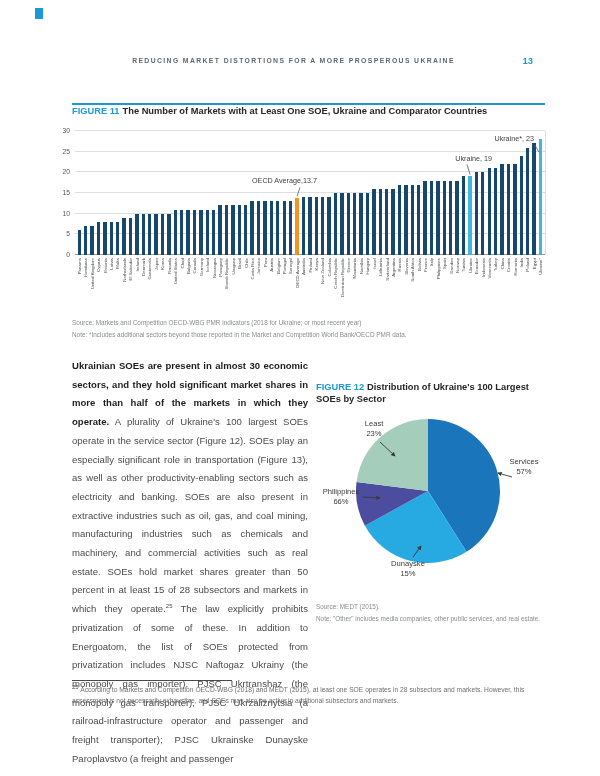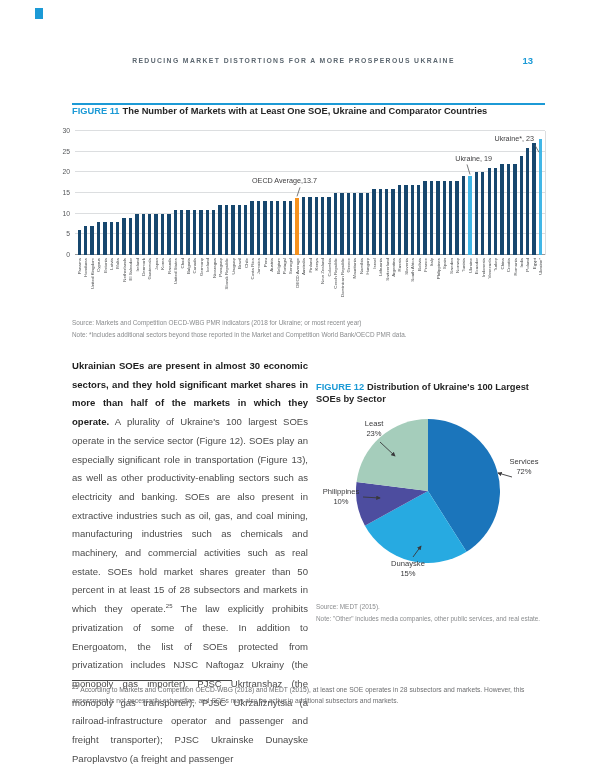--- a/index.html
+++ b/index.html
@@ -416,29 +416,29 @@
             <path d="M112,80 L150.57952923848777,140.7916106361451 A72,72 0 0 1 48.90591903684185,114.68626453532355 Z" fill="#27AAE1"></path>
             <path d="M112,80 L48.90591903684185,114.68626453532355 A72,72 0 0 1 40.56774150535759,70.9760071833701 Z" fill="#4D4D9F"></path>
             <path d="M112,80 L40.56774150535759,70.9760071833701 A72,72 0 0 1 111.99999999999999,8 Z" fill="#A5CDBB"></path>
             <line x1="196" y1="66" x2="182" y2="62" stroke="#39393B" stroke-width="0.9" marker-end="url(#arr)"></line>
             <line x1="97" y1="146" x2="105" y2="135" stroke="#39393B" stroke-width="0.9" marker-end="url(#arr)"></line>
             <line x1="47" y1="86" x2="64" y2="87" stroke="#39393B" stroke-width="0.9" marker-end="url(#arr)"></line>
             <line x1="64" y1="31" x2="79" y2="45" stroke="#39393B" stroke-width="0.9" marker-end="url(#arr)"></line>
           </svg>
           <div class="pie-lbl" style="left: 208px; top: 46px;">
             <div>Services</div>
-            <div>72%</div>
+            <div>57%</div>
           </div>
           <div class="pie-lbl" style="left: 92px; top: 148px;">
             <div>Dunayske</div>
             <div>15%</div>
           </div>
           <div class="pie-lbl" style="left: 25px; top: 76px;">
             <div>Philippines</div>
-            <div>10%</div>
+            <div>66%</div>
           </div>
           <div class="pie-lbl" style="left: 58px; top: 8px;">
             <div>Least</div>
             <div>23%</div>
           </div>
         </div>
       <div class="source-note fig12-source">Source: MEDT (2015).</div>
       <div class="source-note">Note: "Other" includes media companies, other public services, and real estate.</div>
     </div>
   </div>

